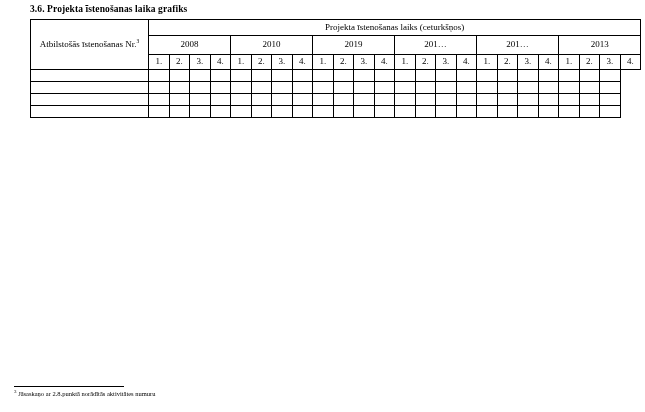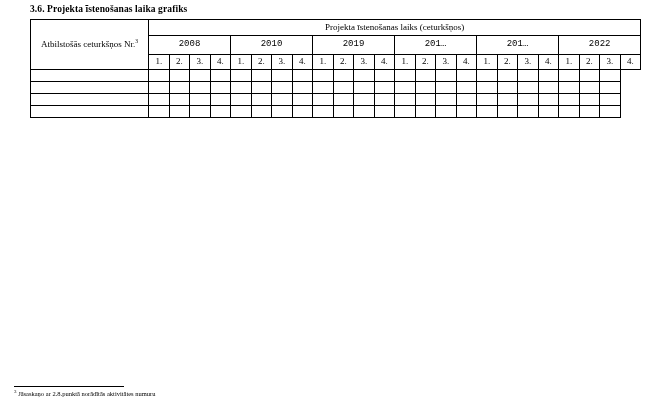--- a/index.html
+++ b/index.html
@@ -61,21 +61,20 @@
     padding: 0 3px;
   }
   .act-cell sup {
     font-size: 5.5px;
     vertical-align: super;
     line-height: 0;
   }
   .year-cell {
     height: 18px;
     font-size: 9.5px;
-    font-family: Liberation Mono, monospace;
   }
   .q-cell {
     height: 14px;
     font-size: 8.5px;
   }
   .body-row td {
     height: 11px;
   }
   .footnote-rule {
     position: absolute;
@@ -130,31 +129,31 @@
         <col style="width:20.5px">
         <col style="width:20.5px">
       <col style="width:20.5px">
         <col style="width:20.5px">
         <col style="width:20.5px">
         <col style="width:20.5px">
     </colgroup>
     <thead>
       <tr>
         <td rowspan="3" class="act-cell">
-          <span>Atbilstošās ceturkšņos Nr.</span><sup>3</sup>
+          <span>Atbilstošās īstenošanas Nr.</span><sup>3</sup>
         </td>
         <td colspan="24" class="hdr-span">Projekta īstenošanas laiks (ceturkšņos)</td>
       </tr>
       <tr>
         <td colspan="4" class="year-cell">2008</td>
         <td colspan="4" class="year-cell">2010</td>
         <td colspan="4" class="year-cell">2019</td>
         <td colspan="4" class="year-cell">201…</td>
         <td colspan="4" class="year-cell">201…</td>
-        <td colspan="4" class="year-cell">2022</td>
+        <td colspan="4" class="year-cell">2013</td>
       </tr>
       <tr>
         <td class="q-cell">1.</td>
         <td class="q-cell">2.</td>
         <td class="q-cell">3.</td>
         <td class="q-cell">4.</td>
         <td class="q-cell">1.</td>
         <td class="q-cell">2.</td>
         <td class="q-cell">3.</td>
         <td class="q-cell">4.</td>

